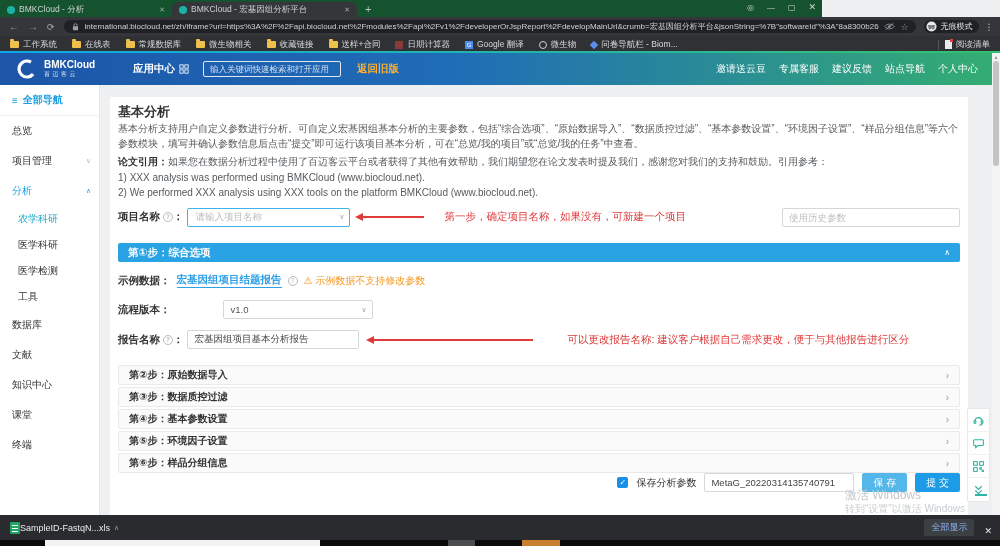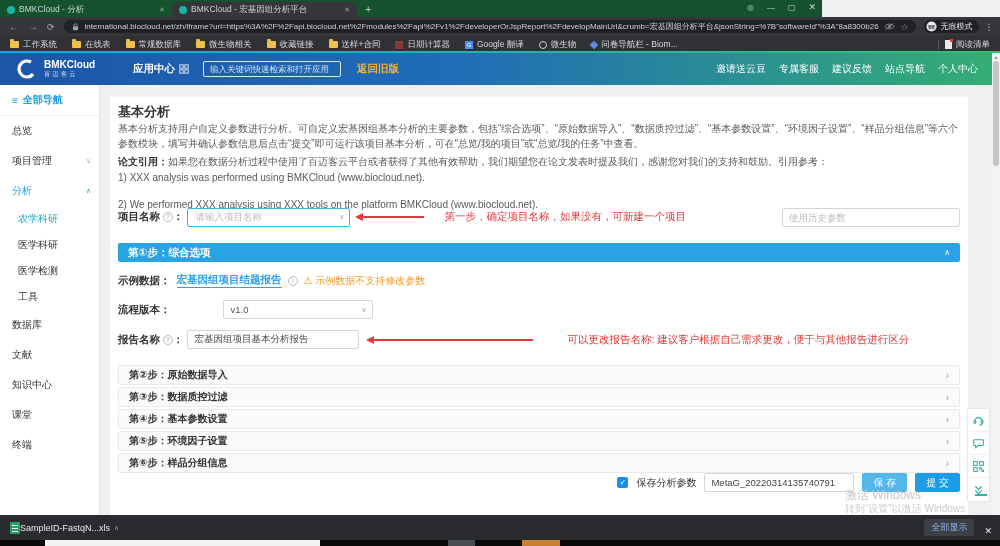--- a/index.html
+++ b/index.html
@@ -293,21 +293,21 @@
     <div class="snav">
         <span>终端</span>
       </div>
   </div>
 
   <div id="card" class="abs">
     <div id="pg-title" class="abs">基本分析</div>
     <div class="para abs" style="top:24px;">基本分析支持用户自定义参数进行分析。可自定义宏基因组基本分析的主要参数，包括“综合选项”、“原始数据导入”、“数据质控过滤”、“基本参数设置”、“环境因子设置”、“样品分组信息”等六个参数模块，填写并确认参数信息后点击“提交”即可运行该项目基本分析，可在“总览/我的项目”或“总览/我的任务”中查看。</div>
     <div class="para abs" style="top:57px;"><b style="color:#333">论文引用：</b><span>如果您在数据分析过程中使用了百迈客云平台或者获得了其他有效帮助，我们期望您在论文发表时提及我们，感谢您对我们的支持和鼓励。引用参考：</span></div>
     <div class="para abs" style="top:73px;">1) XXX analysis was performed using BMKCloud (www.biocloud.net).</div>
-    <div class="para abs" style="top:88px;margin-top:12px;">2) We performed XXX analysis using XXX tools on the platform BMKCloud (www.biocloud.net).</div>
+    <div class="para abs" style="top:88px;">2) We performed XXX analysis using XXX tools on the platform BMKCloud (www.biocloud.net).</div>
 
     <div class="row abs" style="left:8px; top:110px; width:842px; height:20px;">
       <span class="lbl"><span>项目名称</span> <span class="help">?</span><span>：</span></span>
       <div class="selbox blue" style="width:163px; margin-left:4px;">
         <span class="ph">请输入项目名称</span>
         <span class="dn">∨</span>
       </div>
       <div class="red-arrow" style="width:62px; margin-left:12px;"></div>
       <span class="red-note" style="margin-left:20px;">第一步，确定项目名称，如果没有，可新建一个项目</span>
       <input class="txt" style="margin-left: auto; width: 178px;" placeholder="使用历史参数">

